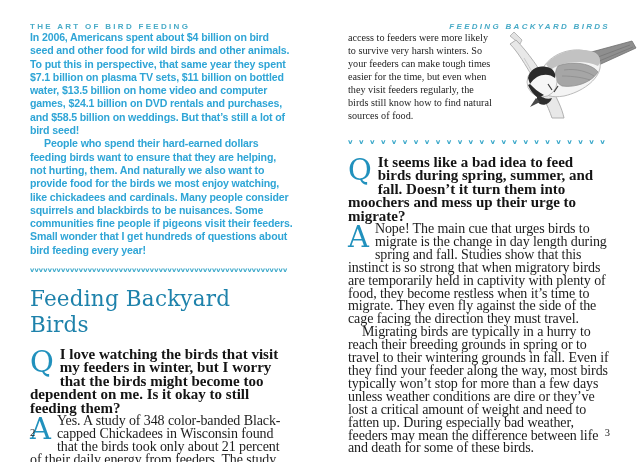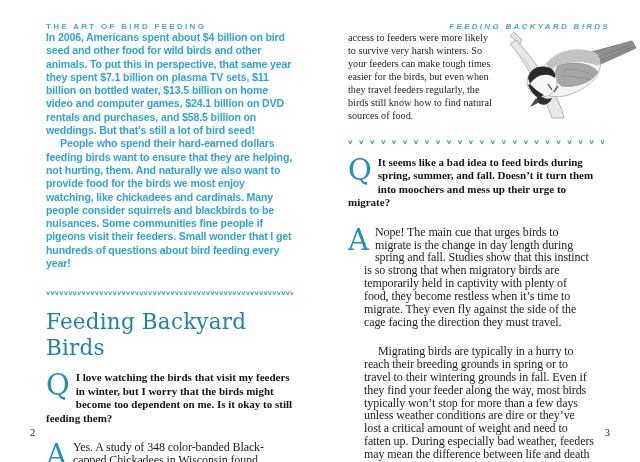--- a/index.html
+++ b/index.html
@@ -3,55 +3,55 @@
 <meta charset="utf-8">
 <style>
   html,body { margin:0; padding:0; }
   body {
     width:640px; height:462px; background:#ffffff; overflow:hidden;
     font-family:"Liberation Serif", serif; color:#1c1c1c;
     -webkit-font-smoothing:antialiased;
   }
   .spread { display:flex; width:640px; height:462px; background:#fff; }
   .page { position:relative; width:320px; height:462px; box-sizing:border-box; }
-  .page.left  { padding:22px 27px 0 46px; }
+  .page.left  { padding:22px 27px 0 30px; }
   .page.right { padding:22px 30px 0 28px; }
 
   .running-head {
     font-family:"Liberation Sans", sans-serif; font-size:8px; font-weight:bold;
     letter-spacing:2.3px; color:#49abc7; white-space:nowrap;
   }
   .page.right .running-head { text-align:right; font-style:italic; }
 
   .intro {
     font-family:"Liberation Sans", sans-serif; font-weight:bold;
     color:#2fa5d6; font-size:10.6px; line-height:13.3px; letter-spacing:-0.15px;
   }
   .intro p { margin:0; }
   .intro p + p { text-indent:14px; }
 
   .divider {
     color:#38a7c9; font-family:"DejaVu Sans", sans-serif; font-weight:bold;
     overflow:hidden; white-space:nowrap; width:100%;
   }
-  .divider.tight { margin-top:20px; font-size:6.5px; line-height:7px; letter-spacing:0.2px; }
+  .divider.tight { margin-top:10px; font-size:6.5px; line-height:7px; letter-spacing:0.2px; }
   .divider.wide  { clear:both; margin-top:16px; font-size:7px; line-height:8px; letter-spacing:6.4px; }
 
   .section-title {
     margin:12px 0 0 0; font-family:"DejaVu Serif", serif; font-weight:normal;
     font-size:21.5px; line-height:26px; color:#1e82ab; letter-spacing:0.2px;
   }
 
   .qa { margin-top:10px; }
   .dropcap {
     float:left; font-family:"DejaVu Serif", serif; font-size:29px; line-height:26px;
     height:26px; color:#2191bd; margin:1px 6px 0 0;
   }
-  .question { font-weight:bold; font-size:11px; line-height:13.4px; margin:0; color:#141414; }
-  .answer   { font-size:12px; line-height:12.9px; margin:16px; letter-spacing:-0.1px; }
+  .question { font-weight:bold; font-size:15px; line-height:13.4px; margin:0; color:#141414; }
+  .answer   { font-size:14px; line-height:12.9px; margin:0; letter-spacing:-0.1px; }
   .answer.indent { text-indent:14px;font-family:Liberation Serif, serif; }
 
   .lead-line { margin:14px 0 0 0; font-size:10.2px; line-height:13px; }
   .para-wrap { margin:0; font-size:10.2px; line-height:13px; }
   .bird-figure {
     float:right; width:138px; height:92px; margin:-3px -28px 2px 8px;
   }
 
   .page-num { position:absolute; bottom:24px; font-size:10.5px; color:#222; }
   .page.left  .page-num { left:30px; }
@@ -112,21 +112,21 @@
 
         <path d="M28,50 C30,40 40,36 50,40 C54,42 56,46 55,50 C48,44 36,46 30,56 Z" fill="#2a2a2a"></path>
         <path d="M30,56 C34,60 38,64 44,67 L38,70 C33,66 30,62 28,57 Z" fill="#2a2a2a"></path>
 
         <path d="M38,66 C42,70 48,72 52,70 C50,76 44,78 40,76 C37,74 36,70 38,66 Z" fill="#2f2f2f"></path>
 
         <path d="M36,70 L30,79 L40,74 Z" fill="#4a4a4a"></path>
 
         <path d="M52,62 L48,56 M54,64 L58,58" stroke="#3c3c3c" stroke-width="1.2" fill="none"></path>
       </svg>
-      <span>access to feeders were more likely to survive very harsh winters. So your feeders can make tough times easier for the birds, but even when they travel feeders regularly, the birds still know how to find natural sources of food.</span>
+      <span>access to feeders were more likely to survive very harsh winters. So your feeders can make tough times easier for the time, but even when they visit feeders regularly, the birds still know how to find natural sources of food.</span>
     </div>
 
     <div class="divider wide">vvvvvvvvvvvvvvvvvvvvvvvvvv</div>
 
     <div class="qa">
       <span class="dropcap">Q</span>
       <p class="question">It seems like a bad idea to feed birds during spring, summer, and fall. Doesn’t it turn them into moochers and mess up their urge to migrate?</p>
     </div>
     <div>
       <span class="dropcap">A</span>

